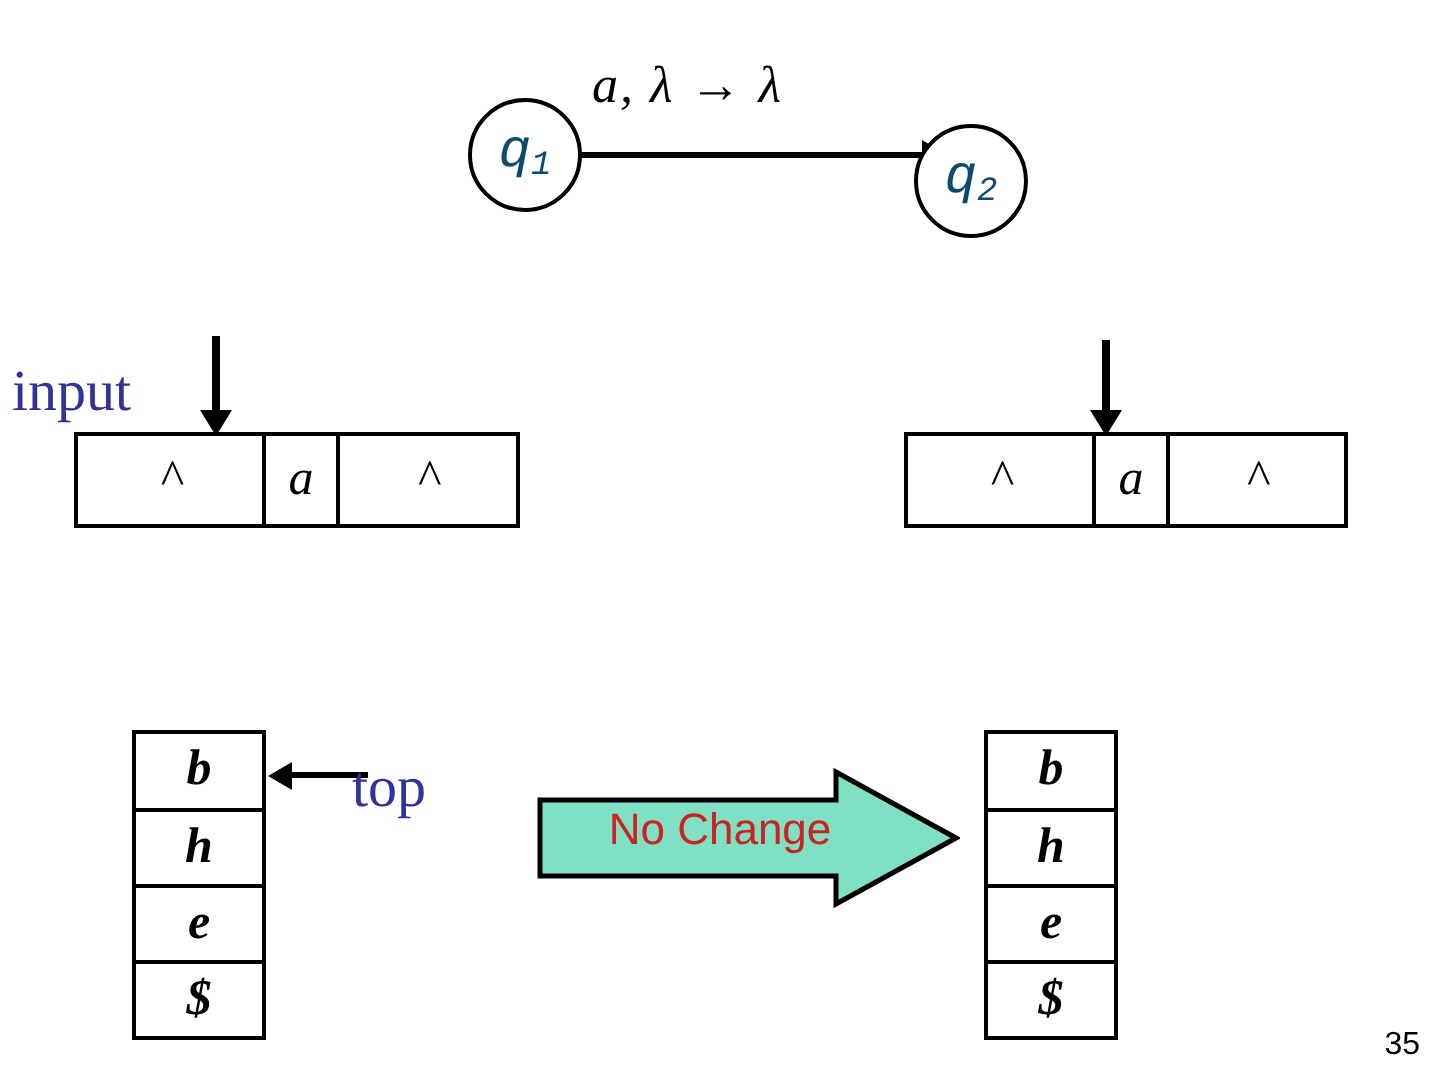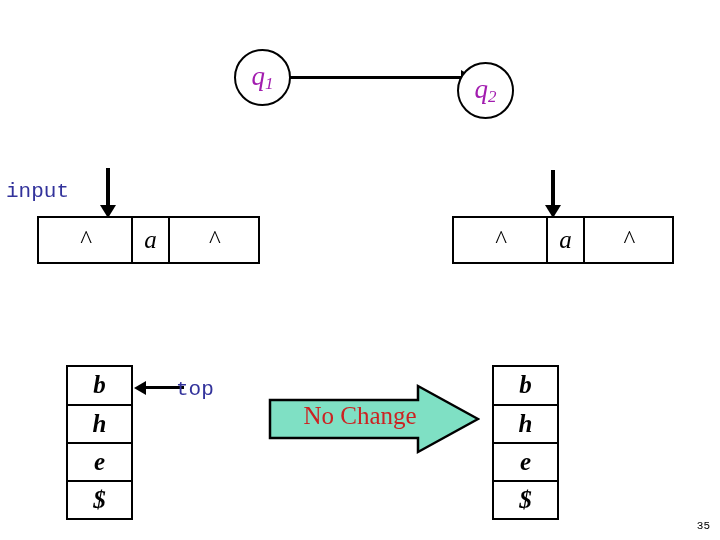--- a/index.html
+++ b/index.html
@@ -26,24 +26,24 @@
     border: 2px solid #000;
     border-radius: 50%;
     box-sizing: border-box;
     display: flex;
     align-items: center;
     justify-content: center;
     background: #fff;
     z-index: 3;
   }
   .state-label {
-    font-family: Liberation Serif, serif;
+    font-family: Liberation Mono, monospace;
     font-style: italic;
     font-size: 27px;
-    color: #a21caf;
+    color: #0c4a6e;
     line-height: 1;
     display: inline-block;
   }
   .state-label .sub {
     font-size: 17px;
     vertical-align: -4px;
     font-style: italic;
   }
 
   .trans-line {
@@ -67,22 +67,22 @@
     font-size: 26px;
     color: #000;
     white-space: nowrap;
     letter-spacing: 1px;
   }
 
   
   .blue-label {
     position: absolute;
     color: #32329b;
-    font-family: Liberation Mono, monospace;
-    font-size: 21px;
+    font-family: Liberation Serif, serif;
+    font-size: 29px;
     font-weight: normal;
     white-space: nowrap;
   }
 
   
   .down-arrow-shaft {
     position: absolute;
     width: 4px;
     background: #000;
   }
@@ -161,32 +161,32 @@
     height: 72px;
   }
   .banner svg { display: block; }
   .banner-text {
     position: absolute;
     left: 12px;
     top: 19px;
     width: 160px;
     text-align: center;
     color: #cc2222;
-    font-family: Liberation Serif, serif;
-    font-size: 25px;
+    font-family: Liberation Sans, sans-serif;
+    font-size: 22px;
     white-space: nowrap;
   }
 
   
   .page-num {
     position: absolute;
     right: 10px;
     bottom: 8px;
-    font-family: Liberation Mono, monospace;
-    font-size: 11px;
+    font-family: Liberation Sans, sans-serif;
+    font-size: 16px;
     color: #000;
   }
 </style>
 </head>
 <body>
 
 <div id="slide">
 
   <div class="trans-line" style="left:288px; top:76px; width:178px;"></div>
   <div class="trans-head" style="left:461px; top:70px;"></div>
@@ -196,20 +196,21 @@
       <span>q</span><span class="sub">1</span>
     </span>
   </div>
 
   <div class="state-circle" style="left:457px; top:62px; width:57px; height:57px;">
     <span class="state-label">
       <span>q</span><span class="sub">2</span>
     </span>
   </div>
 
+  <div class="trans-label" style="left:296px; top:28px;">a,  λ → λ</div>
 
   <div class="blue-label" style="left:6px; top:180px;">input</div>
 
   <div class="down-arrow-shaft" style="left:106px; top:168px; height:40px;"></div>
   <div class="down-arrow-head" style="left:100px; top:205px;"></div>
 
   <div class="tape" style="left:37px; top:216px; width:223px; height:48px;">
     <div class="tape-cell" style="width:96px;">^</div>
     <div class="tape-cell" style="width:37px;">a</div>
     <div class="tape-cell" style="width:90px;">^</div>

